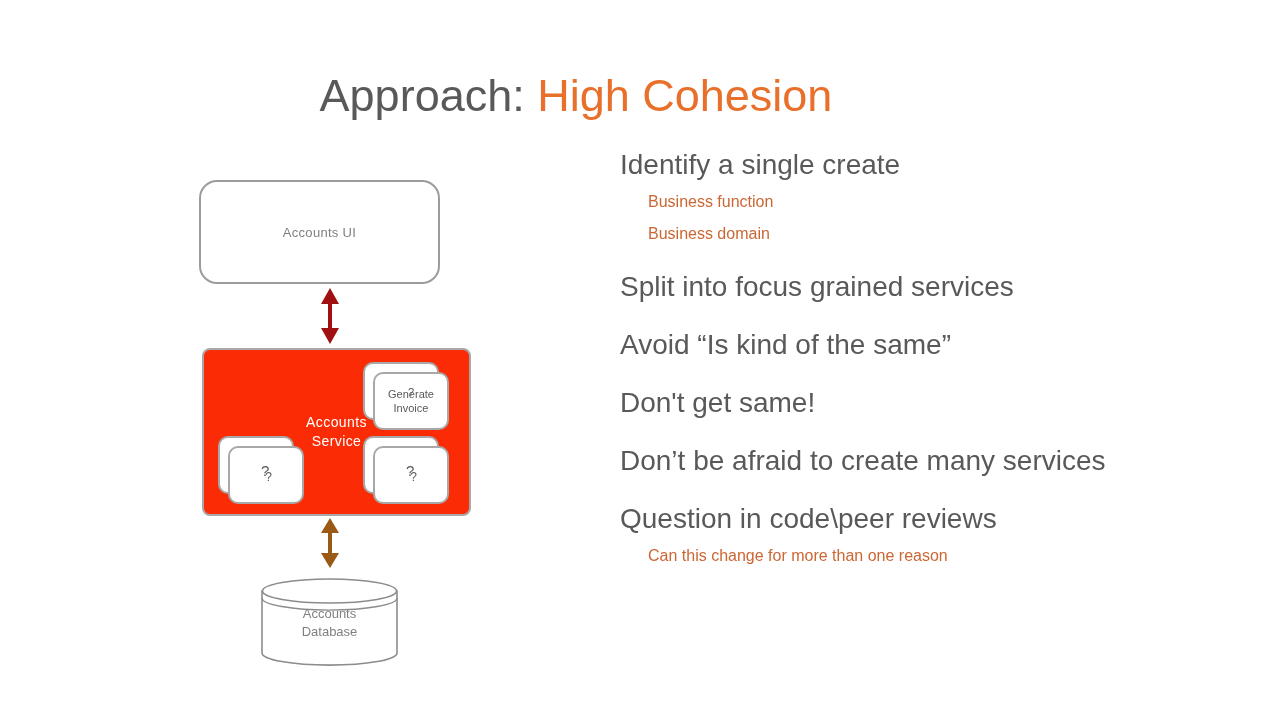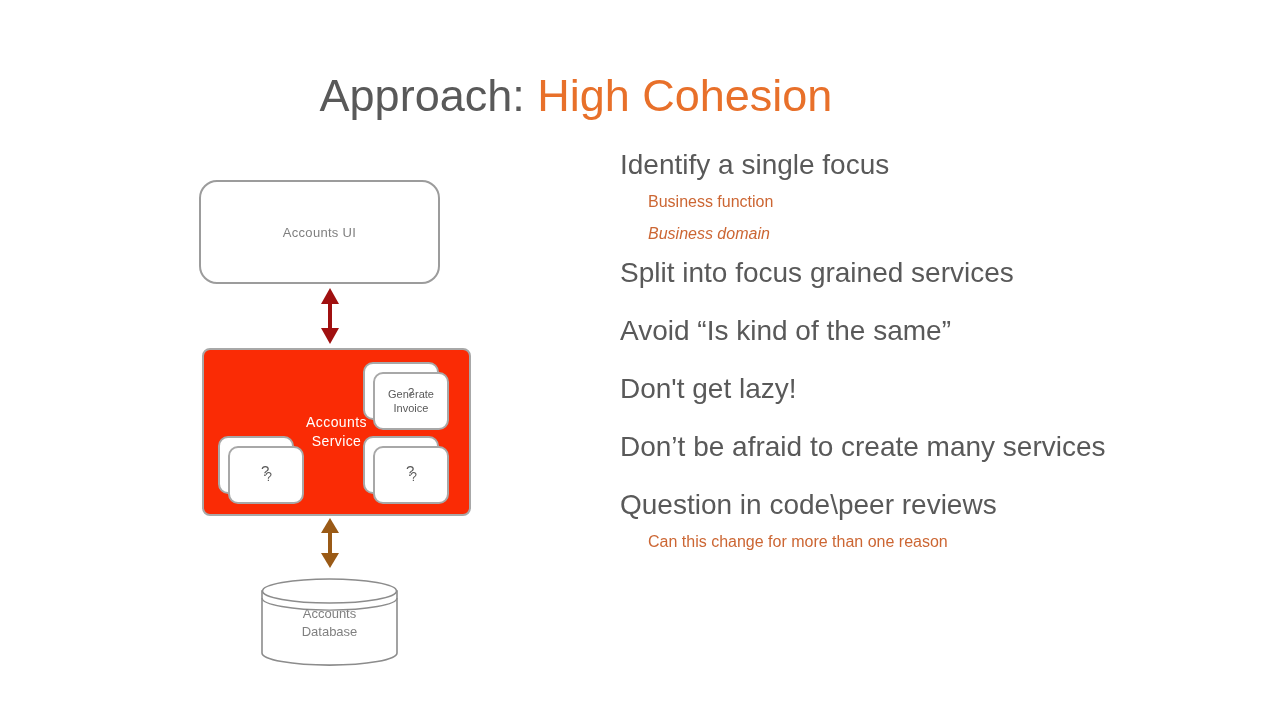--- a/index.html
+++ b/index.html
@@ -217,26 +217,26 @@
   }
 </style>
 </head>
 <body>
 
 <div id="slide-title">
   <span>Approach: </span><span class="accent">High Cohesion</span>
 </div>
 
 <div id="bullets">
-  <div class="bullet tight">Identify a single focus</div>
+  <div class="bullet tight">Identify a single create</div>
   <div class="bullet sub">Business function</div>
-  <div class="bullet sub" style="margin-bottom:8px;font-style:italic;">Business domain</div>
+  <div class="bullet sub" style="margin-bottom:22px;">Business domain</div>
   <div class="bullet">Split into focus grained services</div>
   <div class="bullet">Avoid “Is kind of the same”</div>
-  <div class="bullet">Don't get lazy!</div>
+  <div class="bullet">Don't get same!</div>
   <div class="bullet lvl1-wrap">Don’t be afraid to create many services</div>
   <div class="bullet tight">Question in code\peer reviews</div>
   <div class="bullet sub" style="line-height:30px;">Can this change for more than one reason</div>
 </div>
 
 <div id="diagram">
 
   <div id="accounts-ui-box">
     <div id="accounts-ui-label">Accounts UI</div>
   </div>

